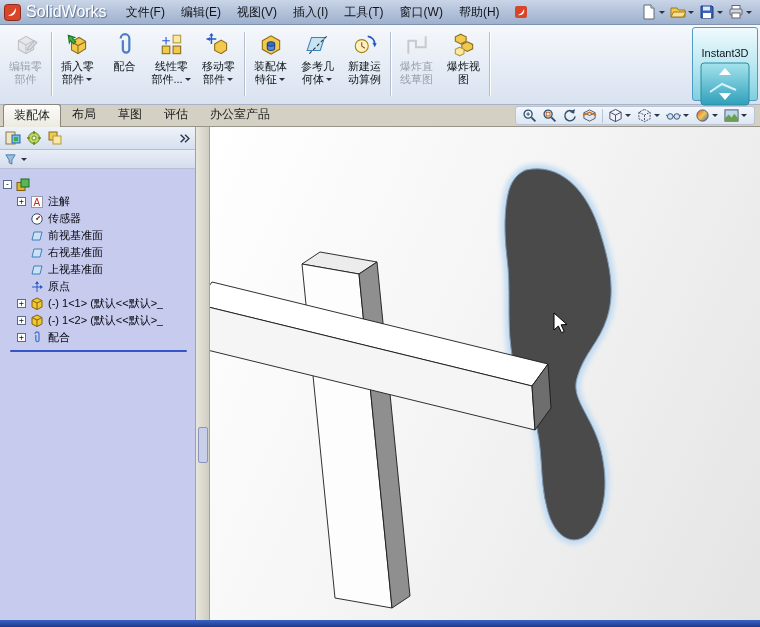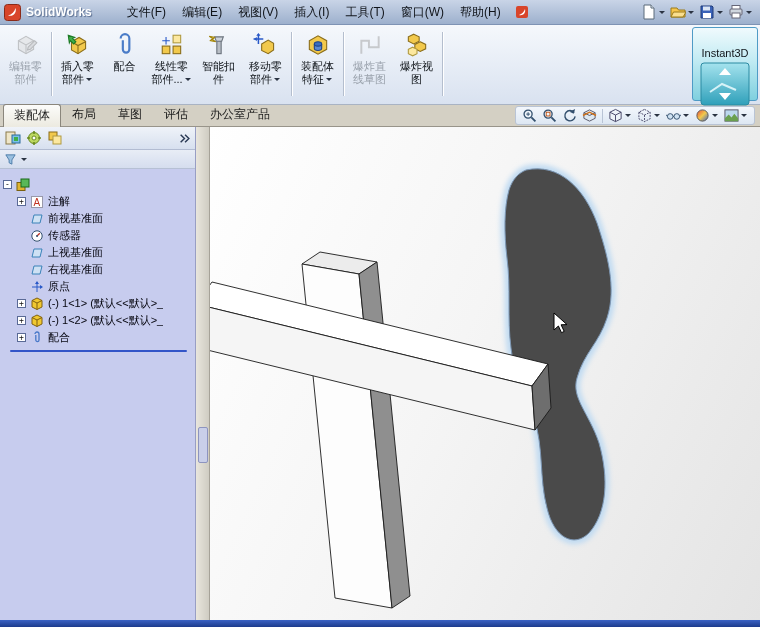--- a/index.html
+++ b/index.html
@@ -2,21 +2,21 @@
 <html><head>
 <meta charset="utf-8">
 <style>
   html,body{margin:0;padding:0;background:#888;}
   #app{position:relative;width:760px;height:627px;overflow:hidden;background:#e8e8e8;
        font-family:"Liberation Sans","DejaVu Sans",sans-serif;cursor:default;}
   
   .titlebar{height:25px;box-sizing:border-box;display:flex;align-items:center;gap:2px;
     background:linear-gradient(#c9d4e7,#9db0cd);border-bottom:1px solid #7e93b4;padding:0 4px;}
   .app-logo{width:17px;height:17px;flex:none;}
-  .app-title{color:#fff;font-weight:bold;font-size:12px;text-shadow:1px 1px 1px #5a6e90;margin:0 26px 0 3px;}
+  .app-title{color:#fff;font-weight:normal;font-size:16px;text-shadow:1px 1px 1px #5a6e90;margin:0 10px 0 3px;}
   .menu-item{font-size:12px;color:#10141a;padding:9px 7px;border-radius:2px;text-align:center;}
   .sw-flag{width:16px;height:16px;margin-left:4px;flex:none;}
   .quickbar{margin-left:auto;display:flex;align-items:center;gap:2px;padding-right:2px;}
   .qbtn{display:flex;align-items:center;padding:2px 1px;border-radius:2px;}
   .dd{width:0;height:0;border:3px solid transparent;border-top-color:#2a3342;margin:3px 1px 0 2px;display:inline-block;}
   
   .cmdbar{height:80px;box-sizing:border-box;display:flex;align-items:stretch;
     background:linear-gradient(#f5f8fc,#d9e2f0);border-bottom:1px solid #a9b3c3;padding:2px 2px 3px;}
   .cbtn{display:flex;flex-direction:column;align-items:center;min-width:47px;box-sizing:border-box;
         padding:4px 1px 1px;border:1px solid transparent;border-radius:2px;}
@@ -179,31 +179,20 @@
             <path d="M3 8h7M6.5 4.5v7" stroke="#2858c8" fill="none"></path>
           </svg>
         </span>
       <span class="clbl">线性零</span>
       <span class="clbl">
           <span>部件...</span>
           <i class="dd"></i>
         </span>
     </div>
 
-    <div class="cbtn">
-      <span class="ic">
-          <svg viewBox="0 0 24 24">
-            <rect x="10" y="8" width="4" height="12" fill="#b8bec6" stroke="#6a727c"></rect>
-            <path d="M8 4.5h8l-1.5 4h-5z" fill="#cdd3da" stroke="#6a727c"></path>
-            <path d="M3 4l5 1-2 2 3 2-5-1 2-2z" fill="#f7d33e" stroke="#a08410"></path>
-          </svg>
-        </span>
-      <span class="clbl">智能扣</span>
-      <span class="clbl">件</span>
-    </div>
 
     <div class="cbtn">
       <span class="ic">
           <svg viewBox="0 0 24 24">
             <path d="M8 11l6-3.5 5 3v6L14 20l-6-3z" fill="#f2c94c" stroke="#8a6d1a"></path>
             <path d="M5 2v9M.5 6.5h9" stroke="#2858c8" stroke-width="1.4" fill="none"></path>
             <path d="M5 1l-2 2.5h4zM1 6.5l2.5-2v4z" fill="#2858c8"></path>
           </svg>
         </span>
       <span class="clbl">移动零</span>
@@ -223,21 +212,46 @@
             <ellipse cx="12" cy="11" rx="3.4" ry="2" fill="#3a6ec0" stroke="#1e448a"></ellipse>
           </svg>
         </span>
       <span class="clbl">装配体</span>
       <span class="clbl">
           <span>特征</span>
           <i class="dd"></i>
         </span>
     </div>
 
-
+    <div class="cbtn">
+      <span class="ic">
+          <svg viewBox="0 0 24 24">
+            <path d="M6 5h12l-4 12H2z" fill="#bfe0f2" fill-opacity=".85" stroke="#3a82b8"></path>
+            <path d="M4 20L20 4" stroke="#333" stroke-dasharray="3 2"></path>
+          </svg>
+        </span>
+      <span class="clbl">参考几</span>
+      <span class="clbl">
+          <span>何体</span>
+          <i class="dd"></i>
+        </span>
+    </div>
+
+    <div class="cbtn">
+      <span class="ic">
+          <svg viewBox="0 0 24 24">
+            <circle cx="9" cy="13" r="6" fill="#fef2c0" stroke="#a08410"></circle>
+            <path d="M9 9.5v3.5l3 2" fill="none" stroke="#a04010"></path>
+            <path d="M14.5 4a7 7 0 0 1 6.5 7" fill="none" stroke="#2858c8" stroke-width="1.6"></path>
+            <path d="M21 14l1.8-3.6-4-.4z" fill="#2858c8"></path>
+          </svg>
+        </span>
+      <span class="clbl">新建运</span>
+      <span class="clbl">动算例</span>
+    </div>
     <div class="csep"></div>
 
 
     <div class="cbtn dis">
       <span class="ic">
           <svg viewBox="0 0 24 24">
             <path d="M4 20V8h7v6h9V4" fill="none" stroke="#98a0aa" stroke-width="1.8"></path>
           </svg>
         </span>
       <span class="clbl">爆炸直</span>
@@ -412,53 +426,53 @@
                 <rect x="1.5" y="1.5" width="11" height="11" fill="#fff" stroke="#99a"></rect>
                 <text x="3.4" y="10.5" font-size="10" fill="#c03020" font-family="sans-serif">A</text>
               </svg>
             </span>
           <span class="tlabel">注解</span>
         </div>
         <div class="trow child">
           <span class="tspace"></span>
           <span class="ticon">
               <svg viewBox="0 0 14 14">
-                <path d="M4 3h8l-2 8H2z" fill="#cfe6f5" fill-opacity=".8" stroke="#3a82b8"></path>
-              </svg>
-            </span>
-          <span class="tlabel">前视基准面</span>
-        </div>
-        <div class="trow child">
-          <span class="tspace"></span>
-          <span class="ticon">
-              <svg viewBox="0 0 14 14">
                 <circle cx="7" cy="7" r="5.2" fill="#fff" stroke="#33506e"></circle>
                 <path d="M7 7l2.8-2.8" stroke="#c03020" stroke-width="1.3"></path>
                 <circle cx="7" cy="7" r="1" fill="#33506e"></circle>
               </svg>
             </span>
           <span class="tlabel">传感器</span>
         </div>
         <div class="trow child">
           <span class="tspace"></span>
           <span class="ticon">
               <svg viewBox="0 0 14 14">
                 <path d="M4 3h8l-2 8H2z" fill="#cfe6f5" fill-opacity=".8" stroke="#3a82b8"></path>
               </svg>
             </span>
+          <span class="tlabel">前视基准面</span>
+        </div>
+        <div class="trow child">
+          <span class="tspace"></span>
+          <span class="ticon">
+              <svg viewBox="0 0 14 14">
+                <path d="M4 3h8l-2 8H2z" fill="#cfe6f5" fill-opacity=".8" stroke="#3a82b8"></path>
+              </svg>
+            </span>
+          <span class="tlabel">右视基准面</span>
+        </div>
+        <div class="trow child">
+          <span class="tspace"></span>
+          <span class="ticon">
+              <svg viewBox="0 0 14 14">
+                <path d="M4 3h8l-2 8H2z" fill="#cfe6f5" fill-opacity=".8" stroke="#3a82b8"></path>
+              </svg>
+            </span>
           <span class="tlabel">上视基准面</span>
-        </div>
-        <div class="trow child">
-          <span class="tspace"></span>
-          <span class="ticon">
-              <svg viewBox="0 0 14 14">
-                <path d="M4 3h8l-2 8H2z" fill="#cfe6f5" fill-opacity=".8" stroke="#3a82b8"></path>
-              </svg>
-            </span>
-          <span class="tlabel">右视基准面</span>
         </div>
         <div class="trow child">
           <span class="tspace"></span>
           <span class="ticon">
               <svg viewBox="0 0 14 14">
                 <path d="M7 2.5V12M2 7h9.5" stroke="#2858c8" fill="none"></path>
                 <path d="M7 1l-2 3h4zM13 7l-3-2v4z" fill="#2858c8"></path>
               </svg>
             </span>
           <span class="tlabel">原点</span>

